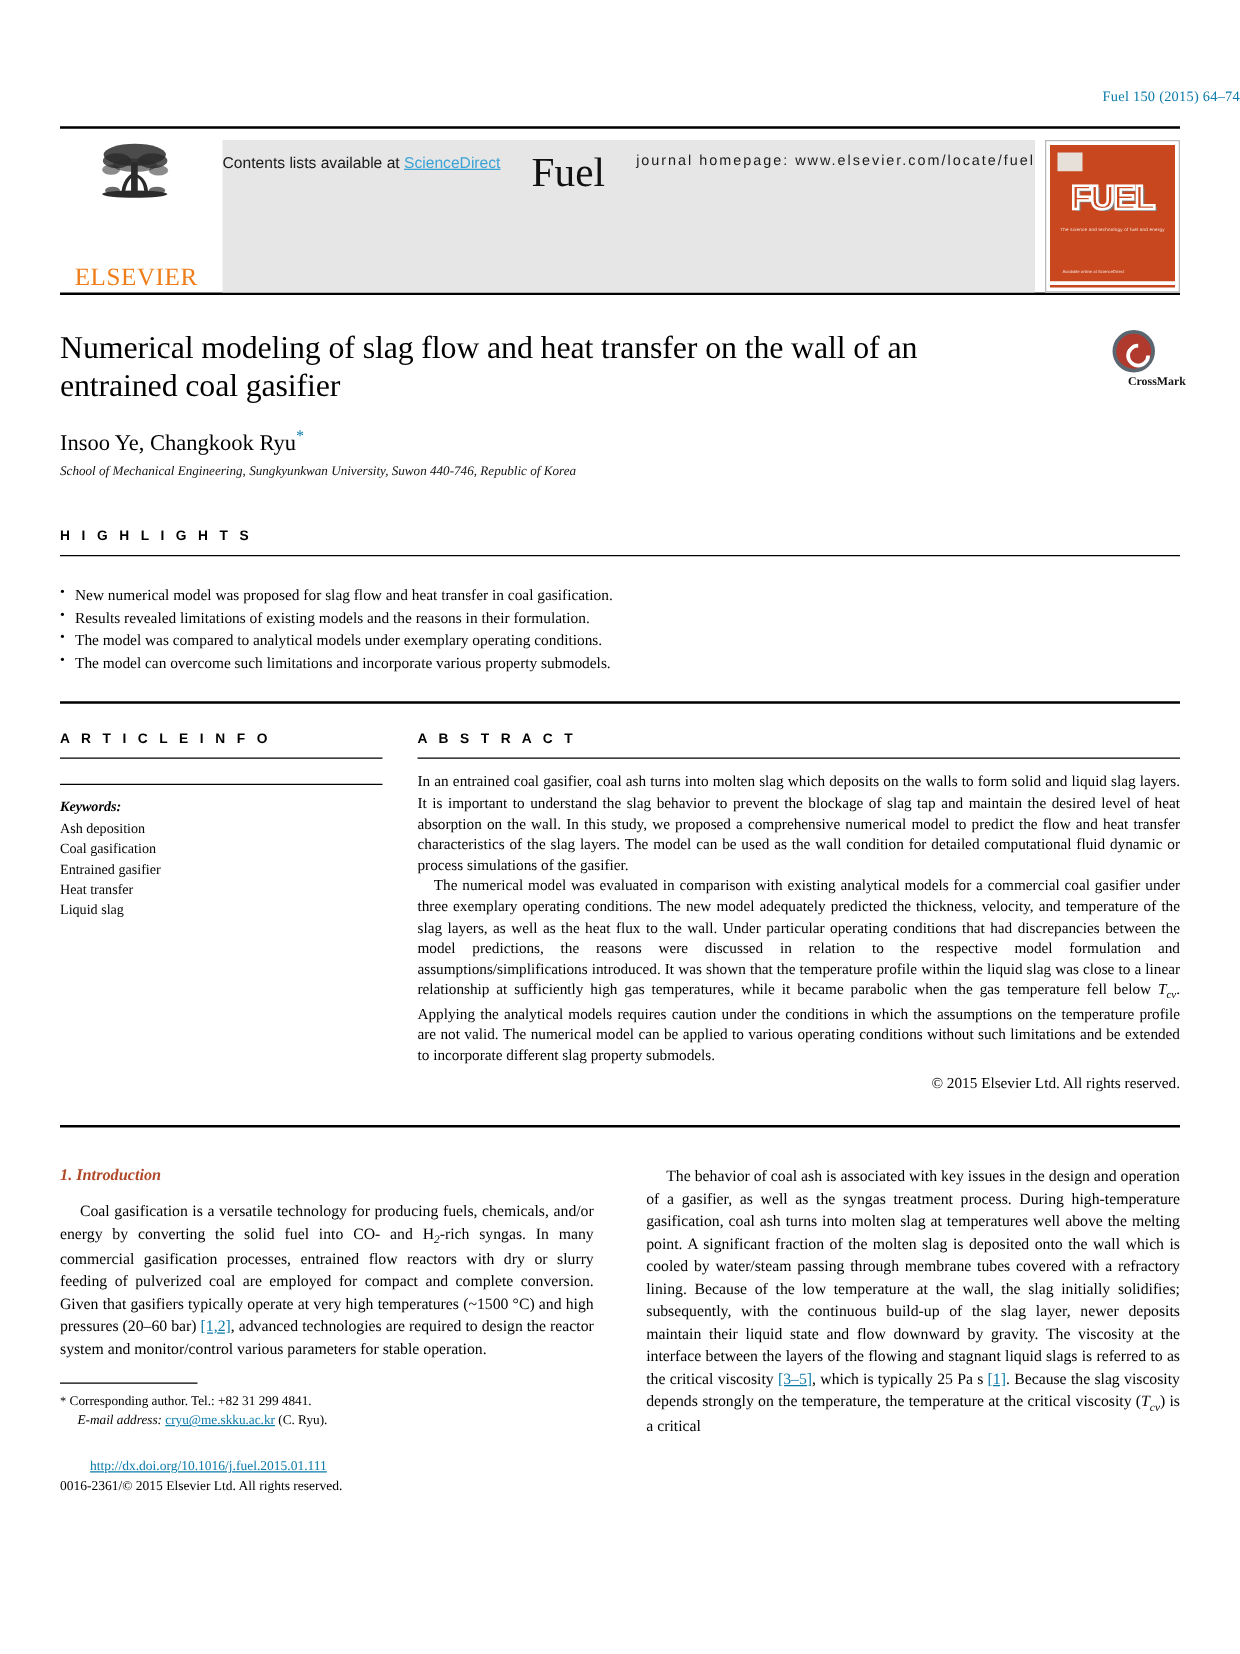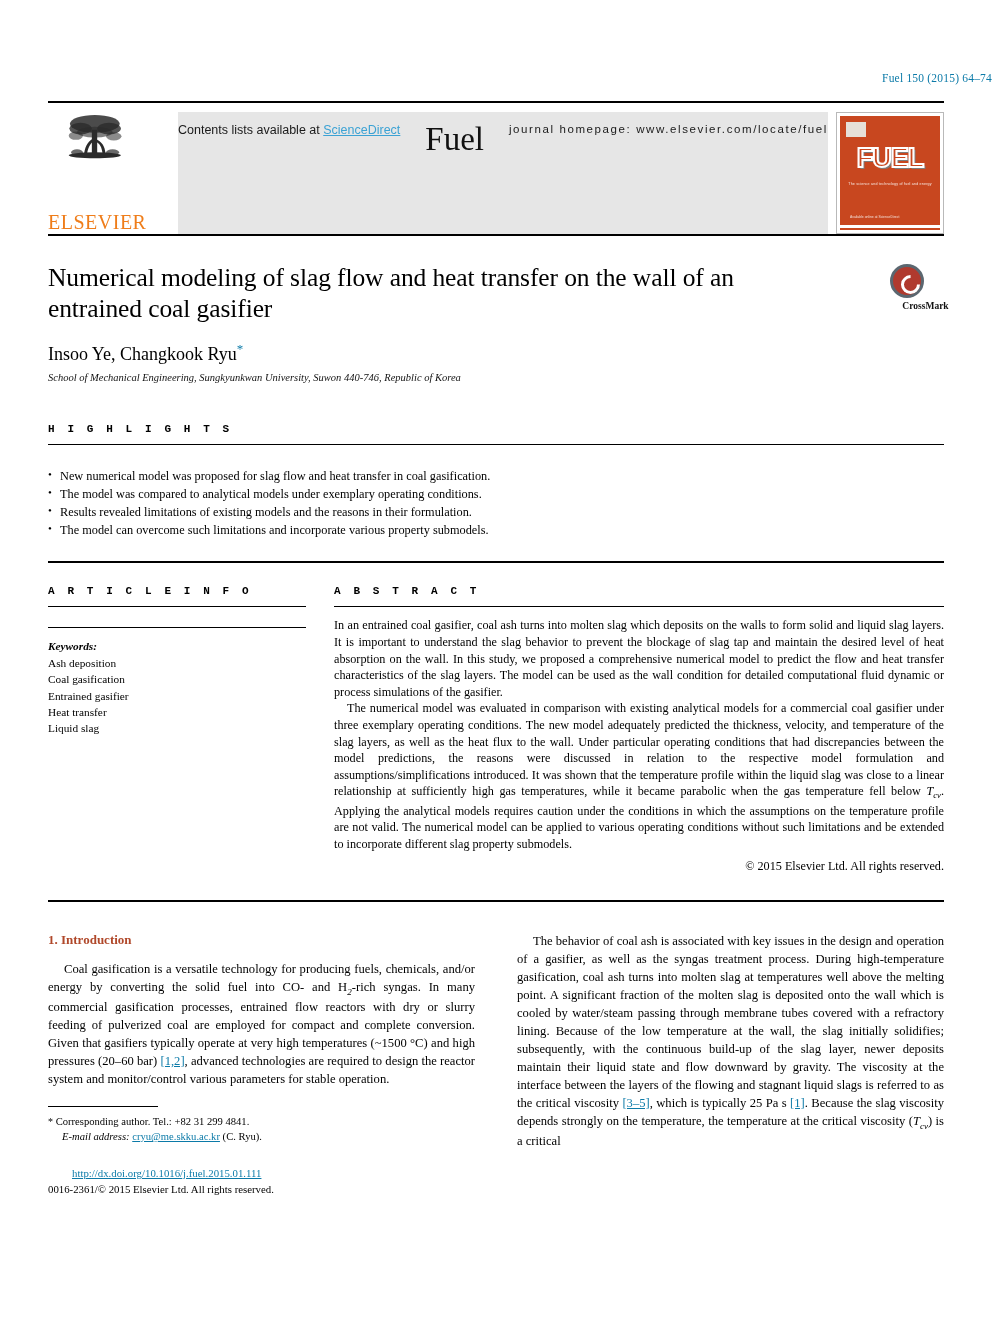--- a/index.html
+++ b/index.html
@@ -37,20 +37,21 @@
     display: flex;
     align-items: stretch;
     height: 122px;
     margin-top: 9px;
   }
   .elsevier-logo {
     width: 122px;
     flex: 0 0 122px;
     display: flex;
     flex-direction: column;
+    align-items: center;
     justify-content: flex-end;
     padding-bottom: 2px;
     gap: 48px;
   }
   .tree-svg { display:block; }
   .elsevier-word {
     font-family: "Liberation Serif", serif;
     font-size: 20px;
     letter-spacing: 0.5px;
     color: #ef7d1a;
@@ -181,21 +182,21 @@
     border-right-color: transparent;
     transform: rotate(-45deg);
   }
   .crossmark-label {
     font-family: "Liberation Serif", serif;
     font-size: 9.5px; font-weight: bold; margin-top: 3px; color: #111; padding-left: 37px;
   }
 
   
   .sec-head {
-    font-family: Liberation Mono, monospace;
+    font-family: Liberation Sans, sans-serif;
     font-size: 11px;
     font-weight: bold;
     letter-spacing: 3.1px;
   }
   .hl-block { margin: 40px 48px 0 48px; }
   .hl-rule { border-top: 1px solid #000; margin-top: 9px; }
   .hl-list { list-style: none; margin: 22px 0 0 0; padding: 0; }
   .hl-list li {
     font-family: "Liberation Serif", serif;
     font-size: 12.3px;
@@ -253,20 +254,21 @@
     display: flex;
     gap: 42px;
   }
   .bcol { flex: 1 1 0; position: relative; }
   .sec-title {
     font-family: "Liberation Serif", serif;
     font-size: 13px;
     font-weight: bold;
     color: #b0482a;
     margin: 0 0 12px 0;
+    font-style: italic;
   }
   .para {
     font-family: "Liberation Serif", serif;
     font-size: 12.6px;
     line-height: 1.43;
     text-align: justify;
     text-indent: 16px;
     margin: 0;
   }
   .link { color: #0b7aa8; }
@@ -357,22 +359,22 @@
       <div class="crossmark-badge"></div>
       <div class="crossmark-label">CrossMark</div>
     </div>
   </div>
 
   <div class="hl-block">
     <div class="sec-head">H I G H L I G H T S</div>
     <div class="hl-rule"></div>
     <ul class="hl-list">
       <li>New numerical model was proposed for slag flow and heat transfer in coal gasification.</li>
+      <li>Results revealed limitations of existing models and the reasons in their formulation.</li>
       <li>The model was compared to analytical models under exemplary operating conditions.</li>
-      <li>Results revealed limitations of existing models and the reasons in their formulation.</li>
       <li>The model can overcome such limitations and incorporate various property submodels.</li>
     </ul>
   </div>
 
   <div class="hr-thick"></div>
 
   <div class="info-abstract">
     <div class="col-info">
       <div class="sec-head">A R T I C L E    I N F O</div>
       <div class="sub-rule"></div>

